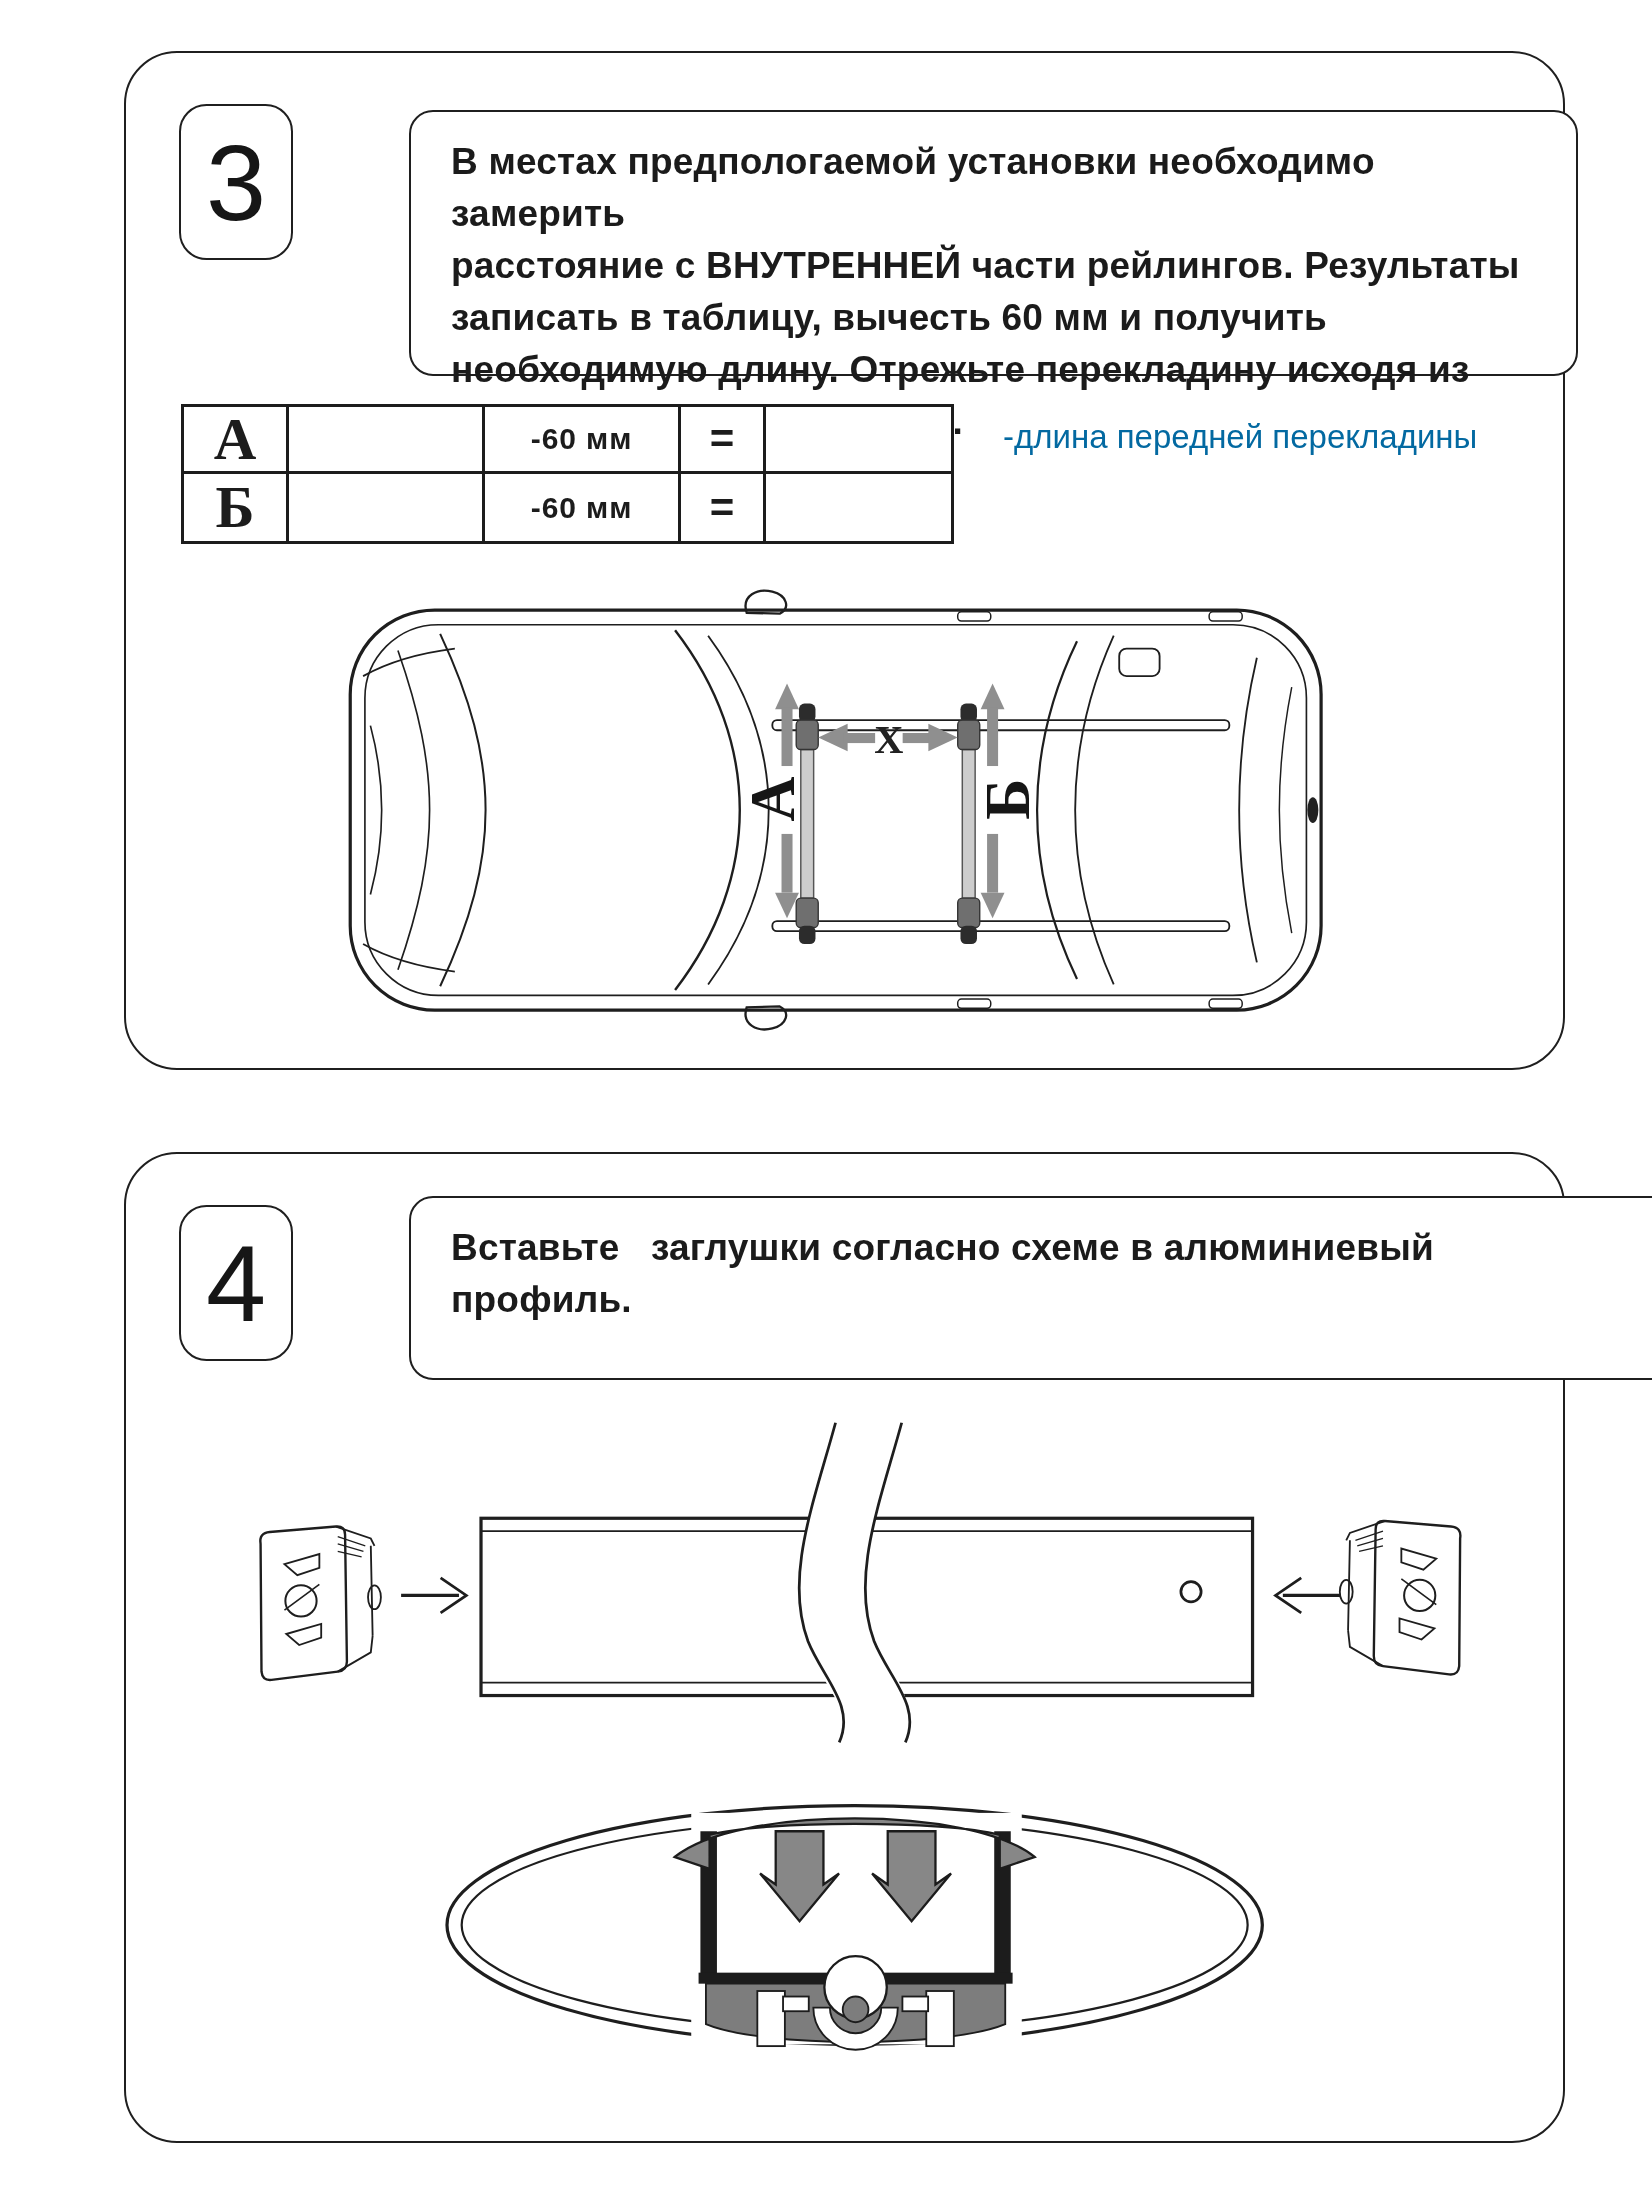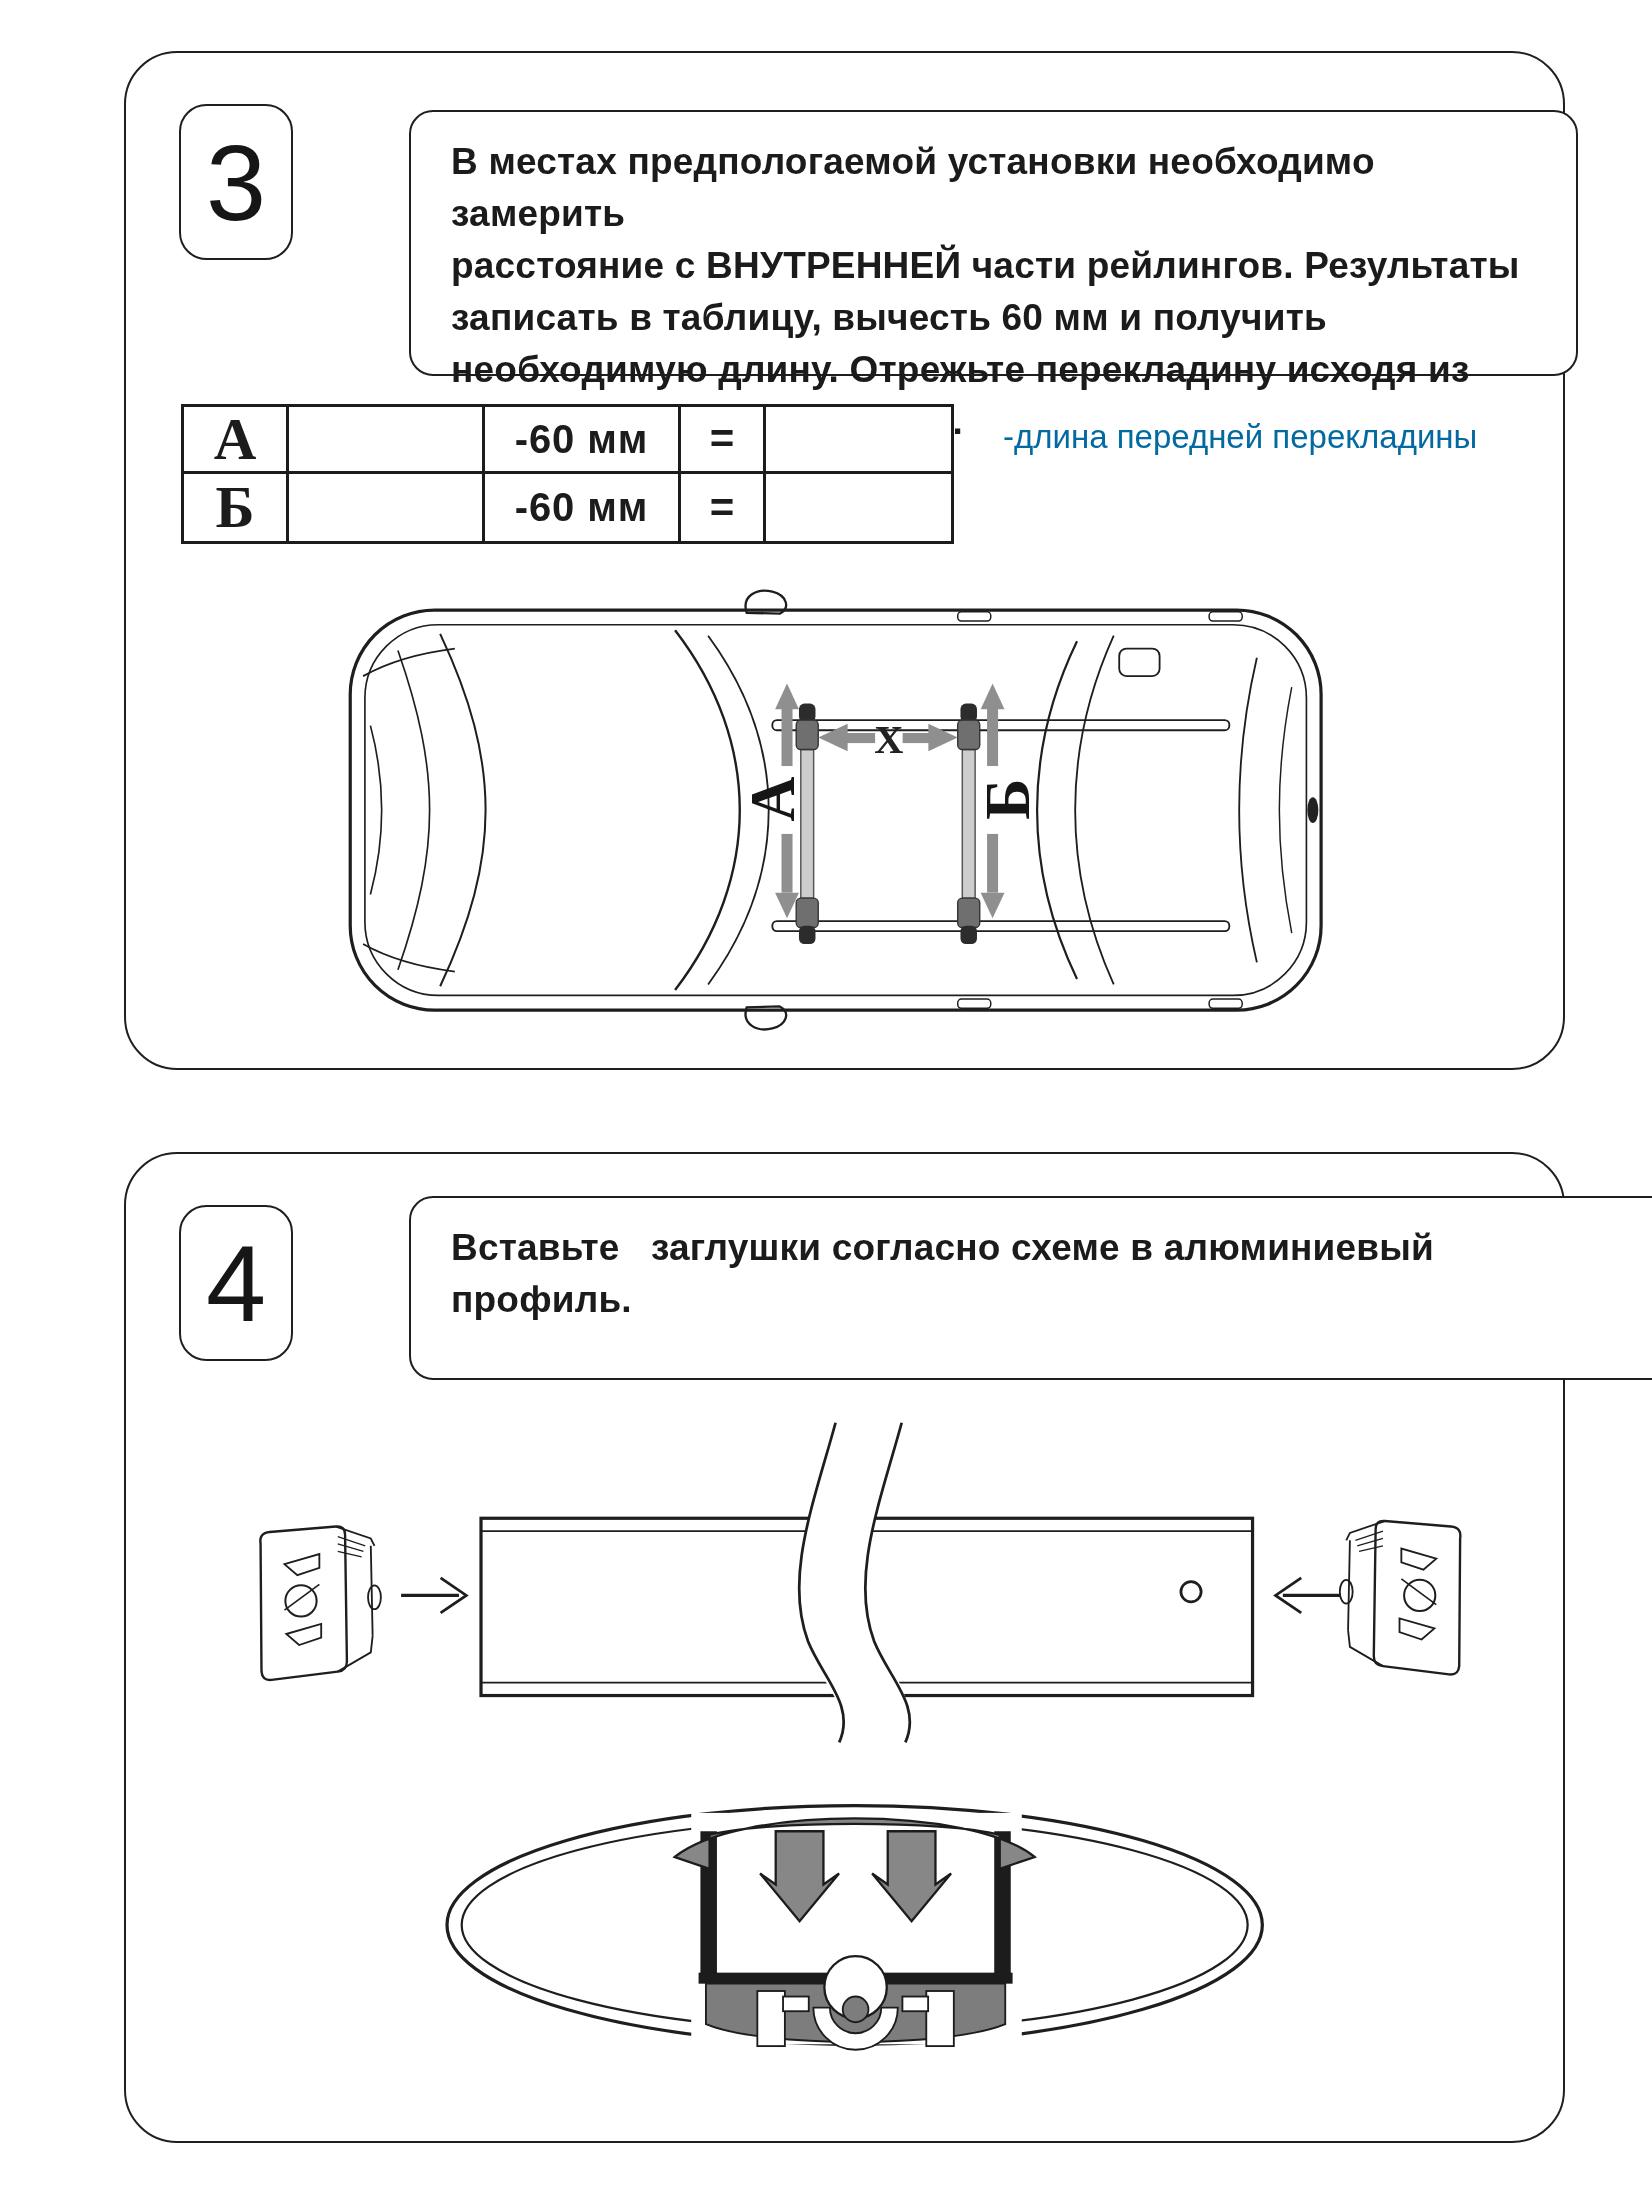--- a/index.html
+++ b/index.html
@@ -15,21 +15,21 @@
   #instr3{left:283px;top:57px;width:1169px;height:266px;}
   #instr4{left:283px;top:42px;width:1322px;height:184px;}
   .instr{font-size:37px;font-weight:700;line-height:52px;white-space:pre-wrap;color:#1b1b1b;letter-spacing:0.2px;}
   
   .mtable{position:absolute;left:55px;top:351px;border:3.7px solid #1c1c1c;display:grid;
           grid-template-columns:105px 196px 196px 85px 185px;grid-auto-rows:67px;background:#fff;}
   .tcell{border-right:3.7px solid #1c1c1c;border-bottom:3.7px solid #1c1c1c;display:flex;align-items:center;justify-content:center;}
   .tcell.lastcol{border-right:none;}
   .tcell.lastrow{border-bottom:none;}
   .cell-letter{font-family:"Liberation Serif",serif;font-weight:700;font-size:59px;}
-  .cell-minus{font-size:40px;font-weight:700;letter-spacing:0.9px;}
+  .cell-minus{font-size:30px;font-weight:700;letter-spacing:0.9px;}
   .cell-eq{font-size:42px;font-weight:700;}
   .tnote{position:absolute;left:877px;font-size:33px;font-weight:400;color:#0369a1;white-space:nowrap;}
   #tnote1{top:365px;}
   #tnote2{top:443px;}
   .dg{position:absolute;}
   svg{display:block;overflow:visible;}
   .ink{stroke:#1e1e1e;fill:none;}
 </style>
 </head>
 <body>

